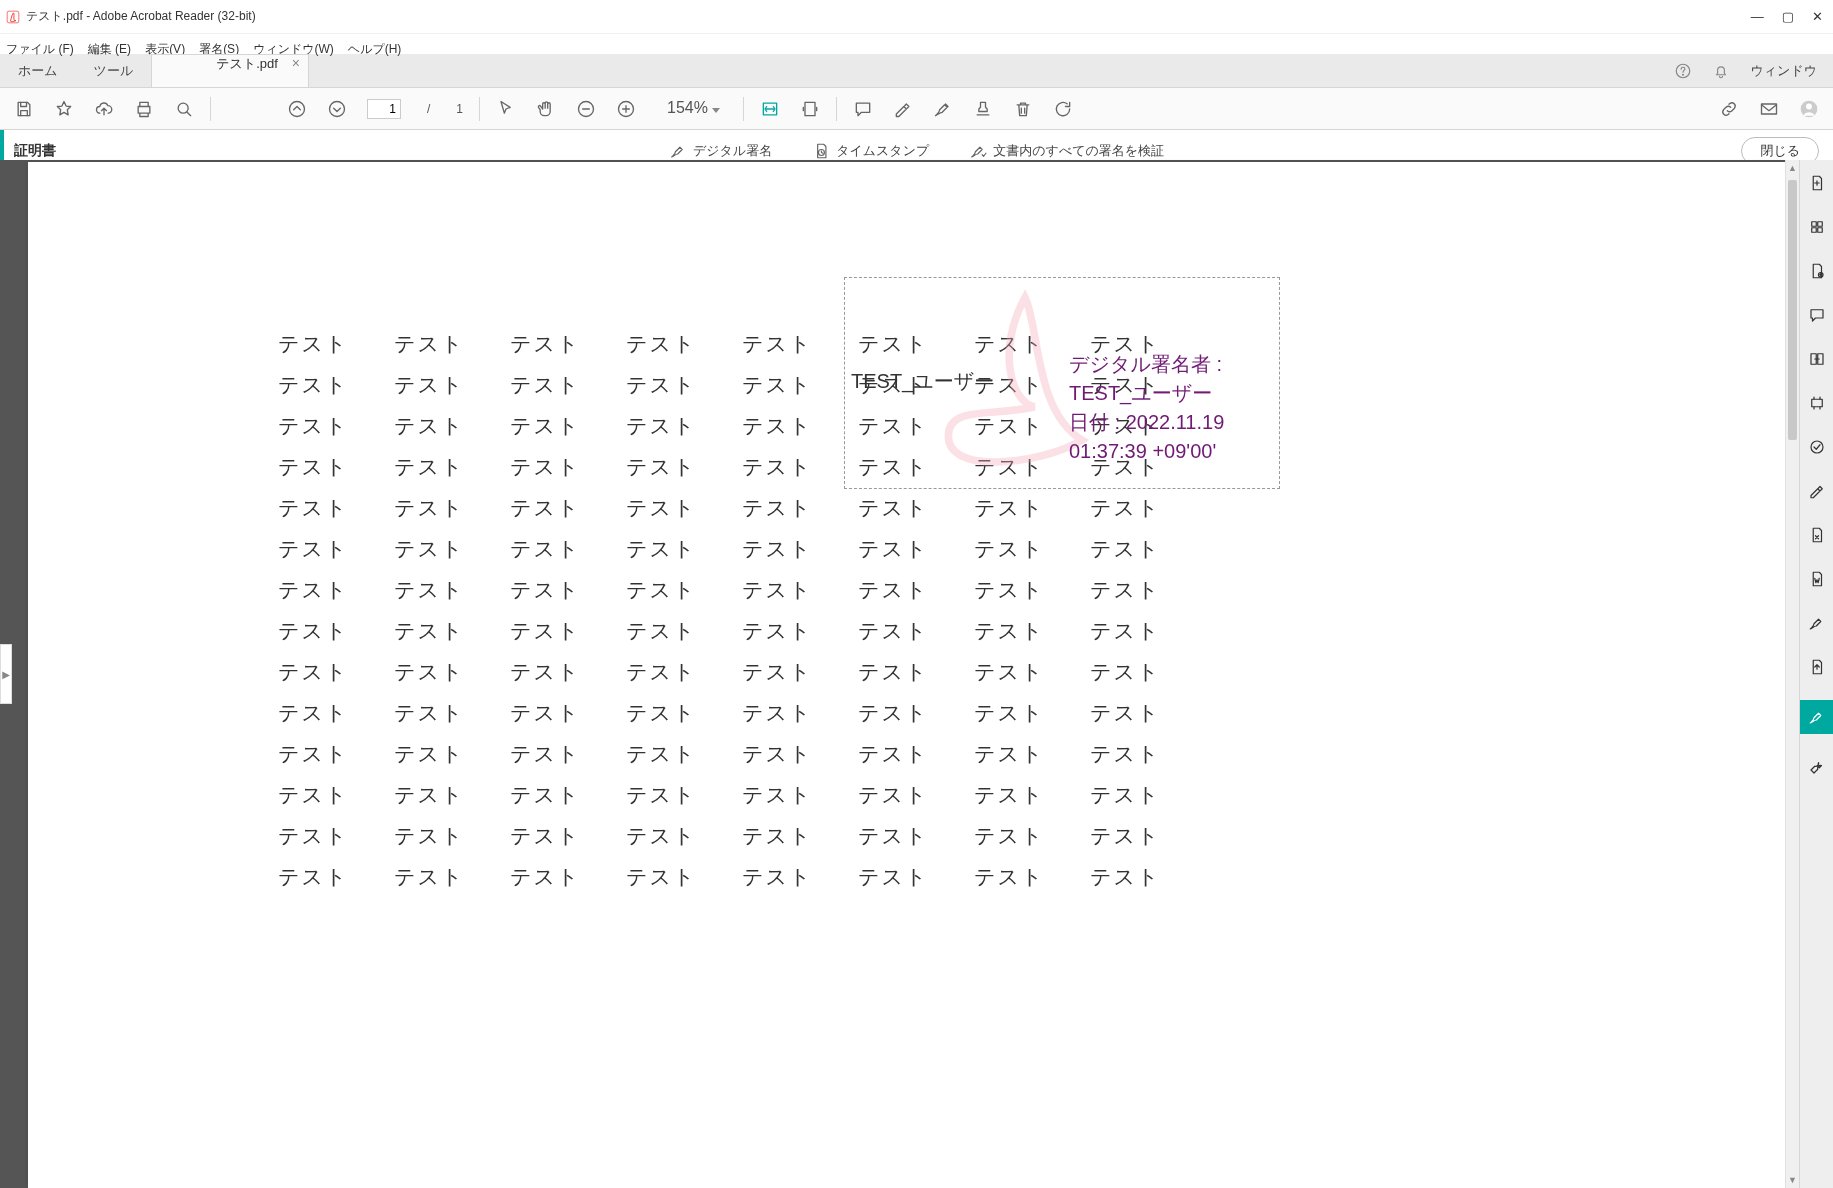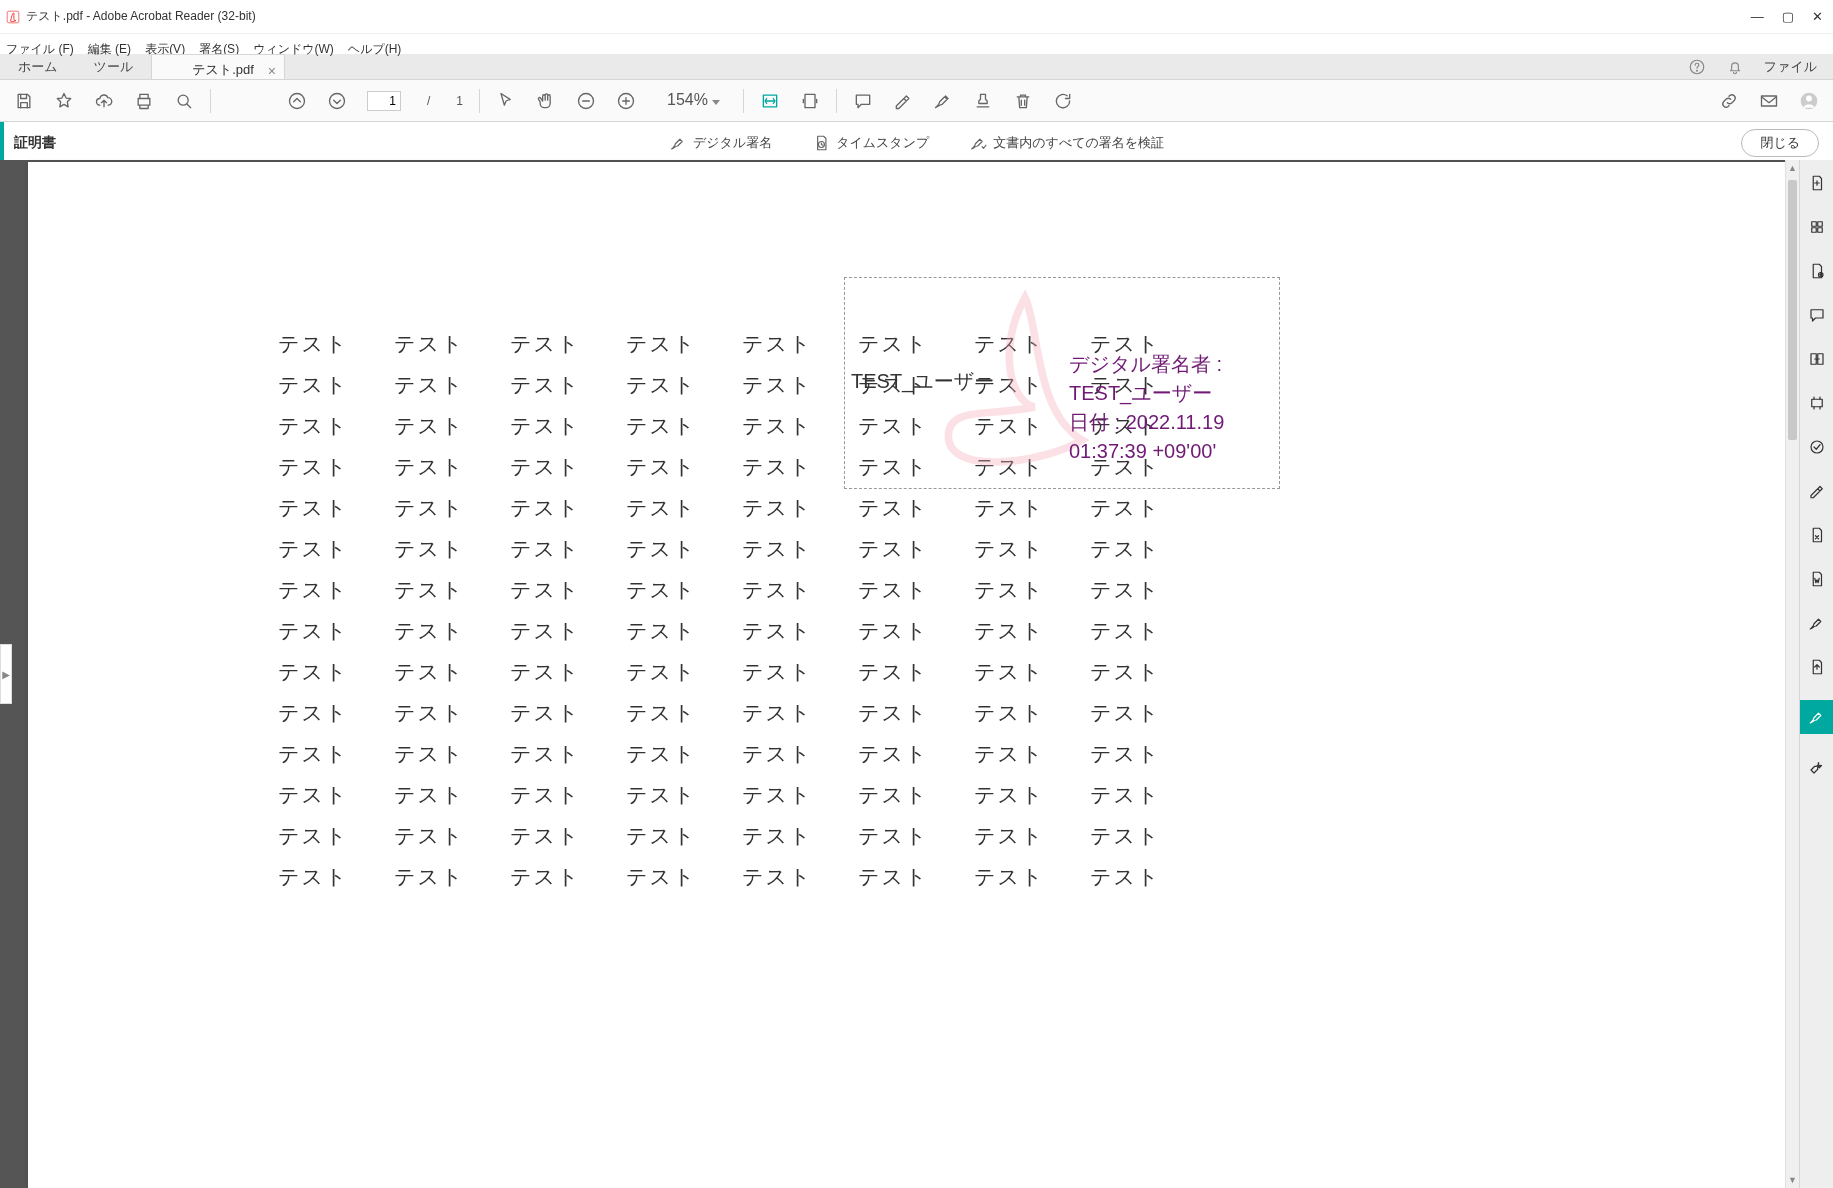--- a/index.html
+++ b/index.html
@@ -32,40 +32,40 @@
   align-items: center;
   padding: 0 6px;
   gap: 14px;
   font-size: 12px;
   color: #333;
   background: #fff;
 }
 .menu-bar span { cursor: default; margin-top: 11px; }
 
 .tab-bar {
-  height: 26px;
+  height: 34px;
   background: #eaeaea;
   display: flex;
   align-items: stretch;
   border-bottom: 1px solid #d6d6d6;
 }
 .tab-bar .tab-btn {
   padding: 0 18px;
   display: flex;
   align-items: center;
   font-size: 13px;
   color: #444;
   cursor: default;
 }
 .tab-bar .file-tab {
   background: #fafafa;
   border-top: 1px solid #d6d6d6;
-  padding: 0 30px 0 40px;
+  padding: 0 30px 0 64px;
   display: flex;
-  align-items: flex-end;
+  align-items: flex-start;
   font-size: 13px;
   color: #333;
   position: relative;
   border-left: 1px solid #d6d6d6;
   border-right: 1px solid #d6d6d6;
 }
 .tab-bar .file-tab .close-x {
   position: absolute; right: 8px; font-size: 14px; color: #888;
 }
 .tab-bar .spacer { flex: 1; }
@@ -262,21 +262,21 @@
           <path d="M9.5 9.5a2.5 2.5 0 115 0c0 1.5-2.5 2-2.5 4"></path>
           <circle cx="12" cy="17" r=".6" fill="currentColor"></circle>
         </svg>
       </div>
     <div class="ic">
         <svg class="icon" viewBox="0 0 24 24">
           <path d="M6 17h12l-1.5-2V11a4.5 4.5 0 00-9 0v4L6 17z"></path>
           <path d="M10 19a2 2 0 004 0"></path>
         </svg>
       </div>
-    <span class="login-txt">ファイル</span>
+    <span class="login-txt">ウィンドウ</span>
   </div>
 </div>
 
 <div class="toolbar">
   <div class="tool-group">
     <div class="tool-ic">
         <svg class="icon" viewBox="0 0 24 24">
           <path d="M5 4h11l3 3v13H5z"></path>
           <path d="M8 4v5h7V4M8 20v-6h8v6"></path>
         </svg>

